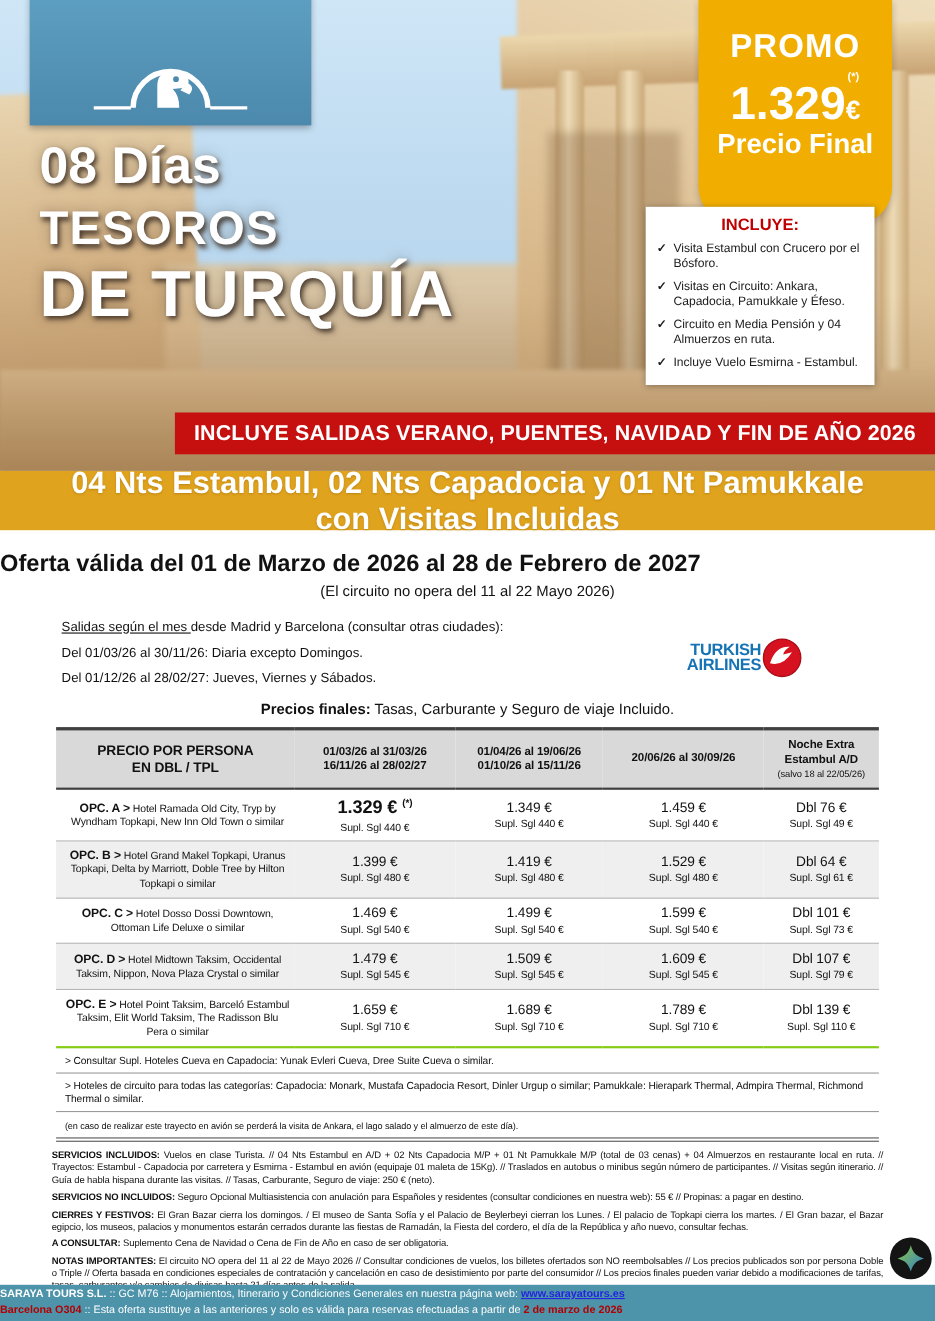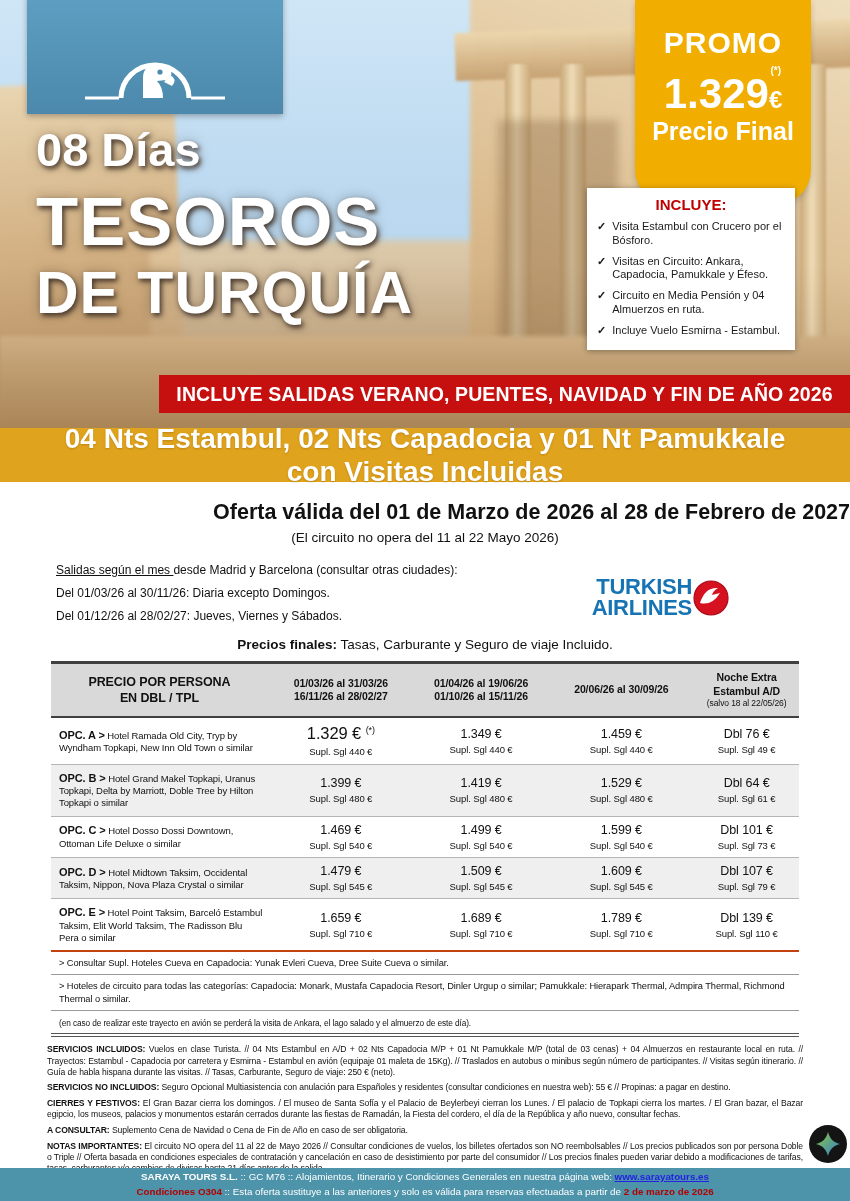--- a/index.html
+++ b/index.html
@@ -29,21 +29,21 @@
 
   .logo-box{position:absolute;z-index:4;left:27px;top:-6px;width:256px;height:120px;
         background:linear-gradient(180deg,#5d9fc2,#4c89ac);box-shadow:0 2px 6px rgba(0,0,0,.30);
         display:flex;flex-direction:column;align-items:center;justify-content:flex-end;padding-bottom:8px;box-sizing:border-box;}
   .logo-box svg{display:block;margin-bottom:2px;}
   .logo-title{color:#fff;font-weight:700;font-size:28px;letter-spacing:.5px;line-height:1;}
 
   .hero-title{position:absolute;z-index:3;left:36px;top:126px;color:#fff;font-weight:800;
         text-shadow:2px 3px 5px rgba(61,47,35,.9),0 0 12px rgba(61,47,35,.35);line-height:1;}
   .days{font-size:47px;margin-bottom:14px;}
-  .t1{font-size:69px;letter-spacing:1px;margin-bottom:8px;}
+  .t1{font-size:43px;letter-spacing:1px;margin-bottom:8px;}
   .t2{font-size:59px;letter-spacing:1px;}
 
   .promo-badge{position:absolute;z-index:4;left:635px;top:0;width:176px;height:204px;
         background:#f1ae00;border-radius:0 0 34px 34px;color:#fff;text-align:center;
         box-shadow:0 2px 6px rgba(0,0,0,.18);}
   .promo-label{font-size:30px;font-weight:800;letter-spacing:1px;margin-top:26px;}
   .promo-star{font-size:10px;font-weight:700;text-align:right;padding-right:30px;margin-top:6px;line-height:1;}
   .promo-price{font-size:42px;font-weight:800;line-height:.85;}
   .promo-price .euro{font-size:24px;}
   .promo-final{font-size:25px;font-weight:800;margin-top:5px;}
@@ -59,64 +59,64 @@
         display:flex;align-items:center;justify-content:center;box-sizing:border-box;}
 
   
   .gold-banner{width:850px;height:54px;background:#e0a31d;color:#fff;text-align:center;
         display:flex;flex-direction:column;align-items:center;justify-content:center;gap:3px;
         font-weight:800;text-shadow:0 1px 2px rgba(120,80,10,.35);}
   .gold-line{font-size:28px;line-height:1.05;}
 
   
   .content{padding-top:10px;}
-  .offer-title{text-align:right;font-size:21.5px;font-weight:800;margin:8px 0 5px;}
+  .offer-title{text-align:left;font-size:21.5px;font-weight:800;margin:8px 0 5px;}
   .offer-subtitle{text-align:center;font-size:13.5px;margin:0 0 18px;}
 
   .salidas-row{position:relative;margin:0 0 0 56px;width:740px;font-size:12px;}
   .salidas-row p{margin:0 0 9px;}
   .und{text-decoration:underline;}
 
   .ta-logo{position:absolute;right:62px;top:12px;display:flex;align-items:center;}
-  .ta-name{color:#1673b4;font-weight:800;font-size:22px;line-height:.95;letter-spacing:-.3px;text-align:right;}
+  .ta-name{color:#1673b4;font-weight:800;font-size:15px;line-height:.95;letter-spacing:-.3px;text-align:right;}
   .ta-logo svg{margin-left:-4px;}
 
   .precios-line{text-align:center;font-size:13.5px;margin:14px 0 9px;}
 
   table.price-table{width:748px;margin:0 auto;border-collapse:collapse;table-layout:fixed;
         border-top:3px solid #404040;letter-spacing:-.1px;}
   .price-table th{background:#d9d9d9;border-bottom:2px solid #404040;font-weight:700;
         font-size:10.5px;padding:7px 3px;line-height:1.3;text-align:center;}
   .price-table th.c1{font-size:12.5px;}
   .price-table th .small{font-weight:400;font-size:8.5px;display:block;}
   .price-table td{padding:6px 4px;text-align:center;vertical-align:middle;
         border-bottom:1px solid #b5b5b5;font-size:12.5px;line-height:1.2;background:#fff;}
   .price-table tr.alt td{background:#efefef;}
-  .price-table tr.last td{border-bottom:2px solid #c2410c;}
-  td.hotels{text-align:left;padding-left:8px;font-size:9.5px;line-height:1.3;margin-left:40px;}
+  .price-table tr.last td{border-bottom:2px solid #84cc16;}
+  td.hotels{text-align:center;padding-left:8px;font-size:9.5px;line-height:1.3;margin-left:40px;}
   .opc{font-weight:800;font-size:11px;}
-  .price-big{font-size:16.5px;font-weight:400;}
+  .price-big{font-size:16.5px;font-weight:700;}
   .price-big sup{font-size:9px;}
   .supl{display:block;font-size:9.5px;margin-top:2px;}
   .extra{font-size:10px;}
 
   .notes{width:748px;margin:0 auto;border-bottom:4px double #555;letter-spacing:-.1px;}
   .note{padding:5px 8px;font-size:9.3px;line-height:1.3;border-bottom:1px solid #9a9a9a;}
   .note:last-child{border-bottom:none;}
   .note .nb{font-weight:700;}
   .note .ns{display:block;font-size:8.3px;margin-top:2px;}
 
   .fine-print{width:756px;margin:7px auto 0;font-size:8.6px;line-height:1.3;
         text-align:justify;letter-spacing:-.1px;}
   .fp{margin:0 0 4.5px;}
   .fp b{font-weight:800;}
 
   
   .footer{position:absolute;left:0;bottom:0;width:850px;height:33px;background:#4d93aa;
-        color:#fff;font-size:9.8px;text-align:center;line-height:1.5;padding-top:2px;box-sizing:border-box;}
+        color:#fff;font-size:9.8px;line-height:1.5;padding-top:2px;box-sizing:border-box;}
   .f-bold{font-weight:700;}
   .f-link{color:#2323e0;font-weight:700;text-decoration:underline;cursor:pointer;}
   .f-red{color:#b30000;font-weight:700;}
 
   .star-badge{position:absolute;right:2px;bottom:37px;width:40px;height:40px;z-index:6;}
 </style>
 </head>
 <body>
 
 <div class="page">
@@ -276,21 +276,21 @@
       <p class="fp"><b>SERVICIOS INCLUIDOS:</b><span> Vuelos en clase Turista. // 04 Nts Estambul en A/D + 02 Nts Capadocia M/P + 01 Nt Pamukkale M/P (total de 03 cenas) + 04 Almuerzos en restaurante local en ruta. // Trayectos: Estambul - Capadocia por carretera y Esmirna - Estambul en avión (equipaje 01 maleta de 15Kg). // Traslados en autobus o minibus según número de participantes. // Visitas según itinerario. // Guía de habla hispana durante las visitas. // Tasas, Carburante, Seguro de viaje: 250 € (neto).</span></p>
       <p class="fp"><b>SERVICIOS NO INCLUIDOS:</b><span> Seguro Opcional Multiasistencia con anulación para Españoles y residentes (consultar condiciones en nuestra web): 55 € // Propinas: a pagar en destino.</span></p>
       <p class="fp"><b>CIERRES Y FESTIVOS:</b><span> El Gran Bazar cierra los domingos. / El museo de Santa Sofía y el Palacio de Beylerbeyi cierran los Lunes. / El palacio de Topkapi cierra los martes. / El Gran bazar, el Bazar egipcio, los museos, palacios y monumentos estarán cerrados durante las fiestas de Ramadán, la Fiesta del cordero, el día de la República y año nuevo, consultar fechas.</span></p>
       <p class="fp"><b>A CONSULTAR:</b><span> Suplemento Cena de Navidad o Cena de Fin de Año en caso de ser obligatoria.</span></p>
       <p class="fp"><b>NOTAS IMPORTANTES:</b><span> El circuito NO opera del 11 al 22 de Mayo 2026 // Consultar condiciones de vuelos, los billetes ofertados son NO reembolsables // Los precios publicados son por persona Doble o Triple // Oferta basada en condiciones especiales de contratación y cancelación en caso de desistimiento por parte del consumidor // Los precios finales pueden variar debido a modificaciones de tarifas, tasas, carburantes y/o cambios de divisas hasta 21 días antes de la salida.</span></p>
     </div>
   </div>
 
   <div class="footer">
     <div><span class="f-bold">SARAYA TOURS S.L.</span><span> :: GC M76 :: Alojamientos, Itinerario y Condiciones Generales en nuestra página web: </span><a class="f-link">www.sarayatours.es</a></div>
-    <div><span class="f-red">Condiciones O304</span><span> :: Esta oferta sustituye a las anteriores y solo es válida para reservas efectuadas a partir de </span><span class="f-red">2 de marzo de 2026</span></div>
+    <div><span class="f-red">Barcelona O304</span><span> :: Esta oferta sustituye a las anteriores y solo es válida para reservas efectuadas a partir de </span><span class="f-red">2 de marzo de 2026</span></div>
   </div>
 
   <svg class="star-badge" viewBox="0 0 40 40">
     <defs>
       <linearGradient id="sbg" x1="0" y1="0" x2="1" y2="1">
         <stop offset="0" stop-color="#8dc63f"></stop>
         <stop offset="1" stop-color="#2f7fd0"></stop>
       </linearGradient>
     </defs>
     <circle cx="20" cy="20" r="19" fill="#141414"></circle>

